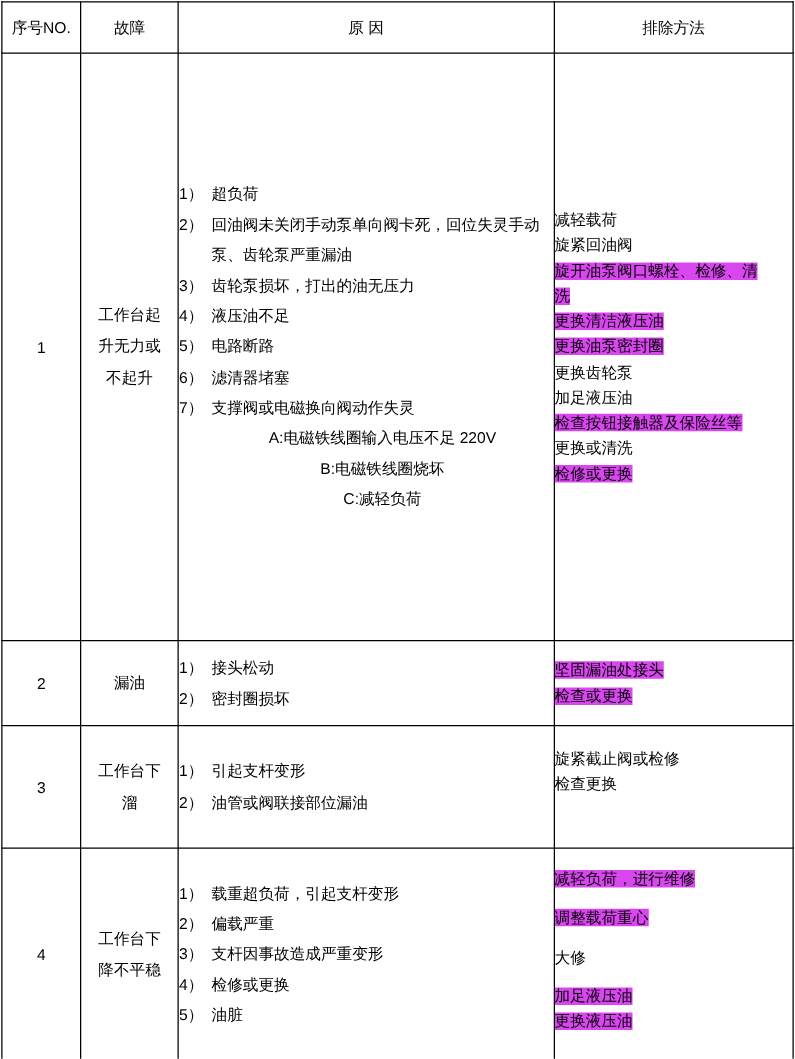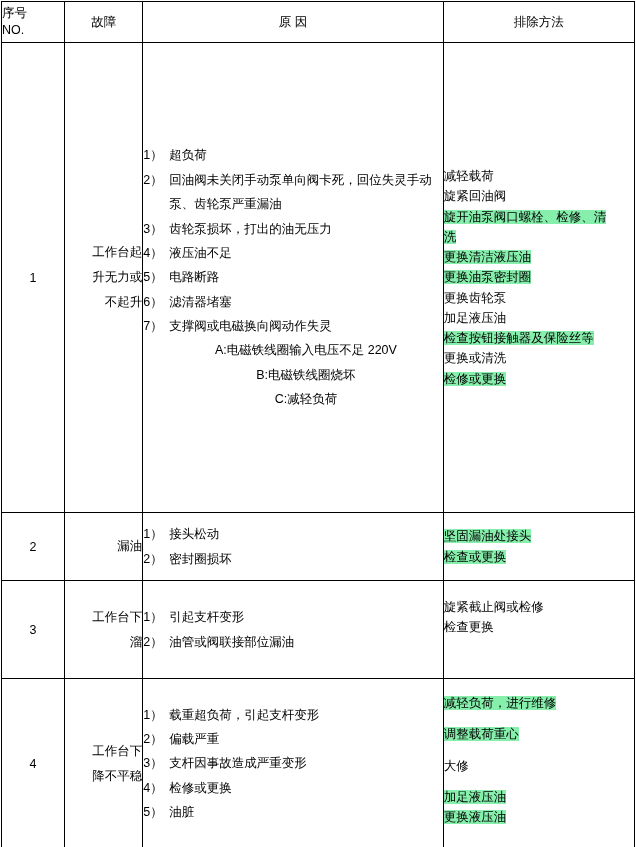--- a/index.html
+++ b/index.html
@@ -39,34 +39,34 @@
 
   
   .hdr {
     height: 40px;
     text-align: center;
     font-size: 12.5px;
     line-height: 1.45;
   }
   .hdr-no-inner {
     display: flex;
-    flex-direction: column;
-    align-items: flex-start;
+    flex-direction: row;
+    align-items: flex-end;
     justify-content: center;
     line-height: 1.35;
   }
 
   
   .cell-no {
     text-align: center;
     font-size: 12.5px;
   }
   
   .cell-fault {
-    text-align: right;
+    text-align: center;
     font-size: 12.5px;
     line-height: 2.0;
     padding: 0 4px;
   }
   
   .cell-cause {
     font-size: 12.5px;
     padding: 10px 8px 10px 22px;
     line-height: 1.95;
     vertical-align: middle;
@@ -95,21 +95,21 @@
   .cell-fix {
     font-size: 12.5px;
     padding: 8px 6px 8px 8px;
     vertical-align: middle;
   }
   .fix-line {
     line-height: 1.62;
     white-space: nowrap;
   }
   .fix-hl {
-    background: #86efac;
+    background: #d946ef;
   }
   .fix-spacer {
     height: 11px;
   }
 
   
   .row1 { height: 470px; }
   .row2 { height: 68px; }
   .row3 { height: 98px; }
   .row4 { height: 170px; }

